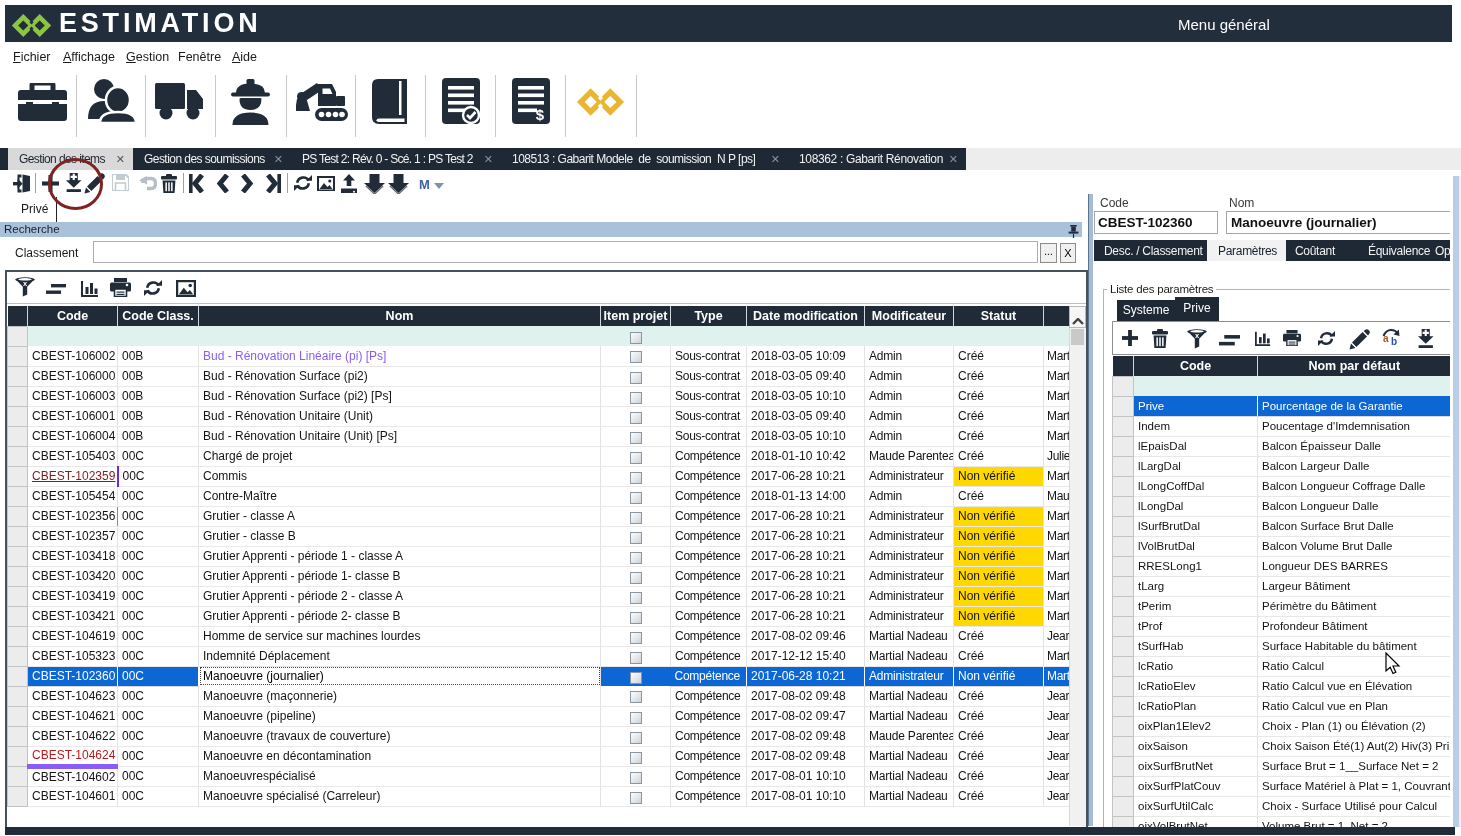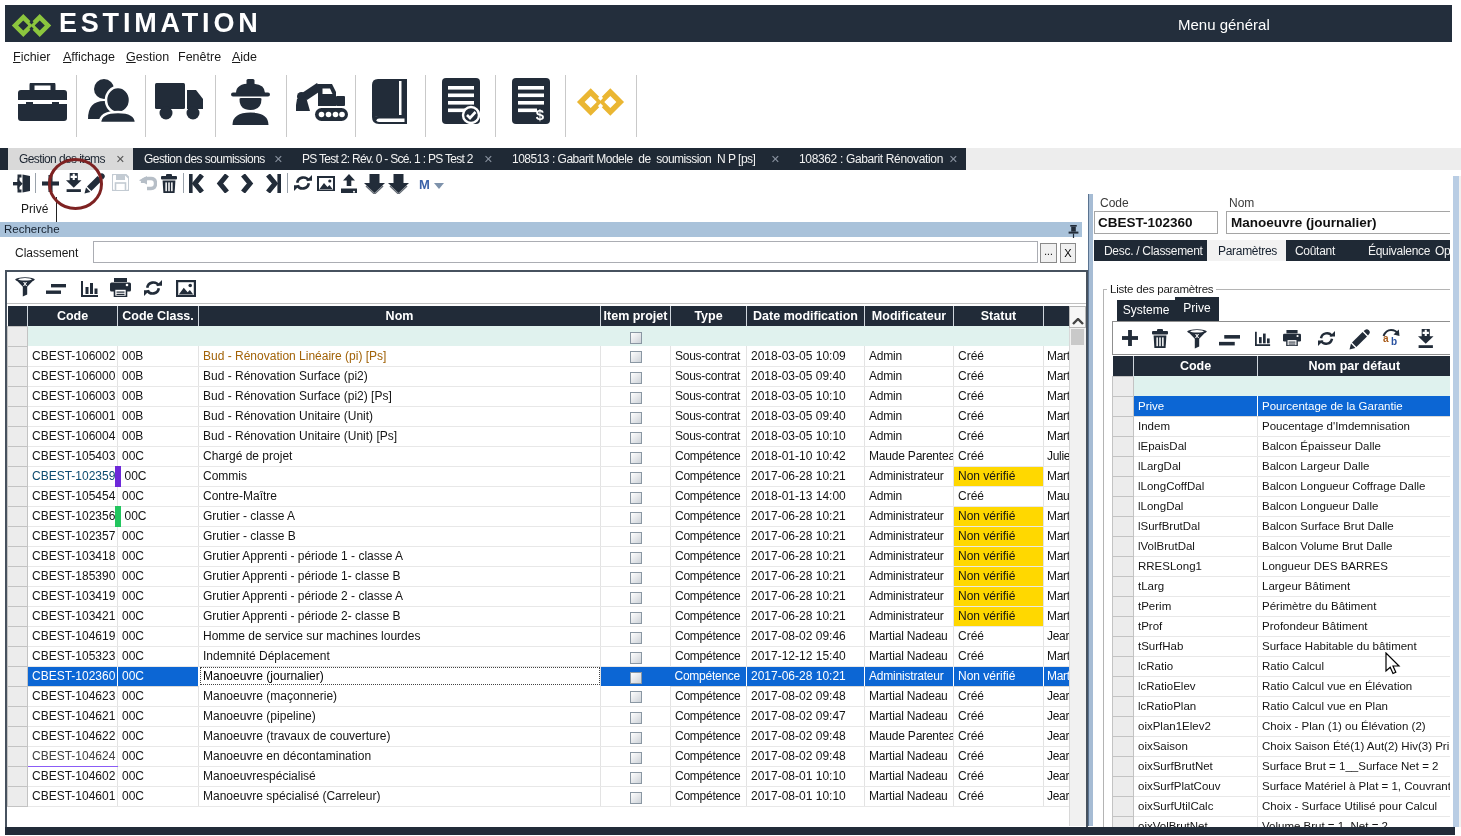--- a/index.html
+++ b/index.html
@@ -295,21 +295,21 @@
         <td></td>
         <td></td>
         <td></td>
         <td></td>
         <td></td>
       </tr>
       <tr style="height:20px">
         <td style="background:#ececec;border:1px solid #c3c3c3;"></td>
         <td style="border-bottom:1px solid #e8e8e8;border-right:1px solid #e3e3e3;color:#141414;">CBEST-106002</td>
         <td style="border-bottom:1px solid #e8e8e8;border-right:1px solid #e3e3e3;color:#141414;">00B</td>
-        <td style="border-bottom:1px solid #e8e8e8;border-right:1px solid #e3e3e3;color:#a16207;">Bud - Rénovation Linéaire (pi) [Ps]</td>
+        <td style="border-bottom:1px solid #e8e8e8;border-right:1px solid #e3e3e3;color:#8b5cf6;">Bud - Rénovation Linéaire (pi) [Ps]</td>
         <td style="padding:0;border-bottom:1px solid #e8e8e8;border-right:1px solid #e3e3e3;color:#141414;">
           <div style="width:12px;height:12px;border:1px solid #8a97a3;background:linear-gradient(135deg,#fefefe,#cdd2d8);margin:3px auto 0 auto"></div>
         </td>
         <td style="border-bottom:1px solid #e8e8e8;border-right:1px solid #e3e3e3;color:#141414;letter-spacing:-0.25px">Sous-contrat</td>
         <td style="border-bottom:1px solid #e8e8e8;border-right:1px solid #e3e3e3;color:#141414;">2018-03-05 10:09</td>
         <td style="border-bottom:1px solid #e8e8e8;border-right:1px solid #e3e3e3;color:#141414;letter-spacing:-0.2px">Admin</td>
         <td style="border-bottom:1px solid #e8e8e8;border-right:1px solid #e3e3e3;color:#141414;">Créé</td>
         <td style="border-bottom:1px solid #e8e8e8;border-right:1px solid #e3e3e3;color:#141414;padding-left:3px;letter-spacing:-0.3px">Mart</td>
       </tr>
       <tr style="height:20px">
@@ -377,21 +377,21 @@
           <div style="width:12px;height:12px;border:1px solid #8a97a3;background:linear-gradient(135deg,#fefefe,#cdd2d8);margin:3px auto 0 auto"></div>
         </td>
         <td style="border-bottom:1px solid #e8e8e8;border-right:1px solid #e3e3e3;color:#141414;letter-spacing:-0.25px">Compétence</td>
         <td style="border-bottom:1px solid #e8e8e8;border-right:1px solid #e3e3e3;color:#141414;">2018-01-10 10:42</td>
         <td style="border-bottom:1px solid #e8e8e8;border-right:1px solid #e3e3e3;color:#141414;letter-spacing:-0.2px">Maude Parenteau</td>
         <td style="border-bottom:1px solid #e8e8e8;border-right:1px solid #e3e3e3;color:#141414;">Créé</td>
         <td style="border-bottom:1px solid #e8e8e8;border-right:1px solid #e3e3e3;color:#141414;padding-left:3px;letter-spacing:-0.3px">Julie</td>
       </tr>
       <tr style="height:20px">
         <td style="background:#ececec;border:1px solid #c3c3c3;"></td>
-        <td style="border-bottom:1px solid #e8e8e8;border-right:6px solid #6d28d9;color:#0c4a6e;">CBEST-102359</td>
+        <td style="border-bottom:1px solid #e8e8e8;border-right:2px solid #6d28d9;color:#7f1d1d;text-decoration:underline;">CBEST-102359</td>
         <td style="border-bottom:1px solid #e8e8e8;border-right:1px solid #e3e3e3;color:#141414;">00C</td>
         <td style="border-bottom:1px solid #e8e8e8;border-right:1px solid #e3e3e3;color:#141414;">Commis</td>
         <td style="padding:0;border-bottom:1px solid #e8e8e8;border-right:1px solid #e3e3e3;color:#141414;">
           <div style="width:12px;height:12px;border:1px solid #8a97a3;background:linear-gradient(135deg,#fefefe,#cdd2d8);margin:3px auto 0 auto"></div>
         </td>
         <td style="border-bottom:1px solid #e8e8e8;border-right:1px solid #e3e3e3;color:#141414;letter-spacing:-0.25px">Compétence</td>
         <td style="border-bottom:1px solid #e8e8e8;border-right:1px solid #e3e3e3;color:#141414;">2017-06-28 10:21</td>
         <td style="border-bottom:1px solid #e8e8e8;border-right:1px solid #e3e3e3;color:#141414;letter-spacing:-0.2px">Administrateur</td>
         <td style="border-bottom:1px solid #e8e8e8;border-right:1px solid #e3e3e3;color:#141414;background:#ffd800;">Non vérifié</td>
         <td style="border-bottom:1px solid #e8e8e8;border-right:1px solid #e3e3e3;color:#141414;padding-left:3px;letter-spacing:-0.3px">Mart</td>
@@ -405,21 +405,21 @@
           <div style="width:12px;height:12px;border:1px solid #8a97a3;background:linear-gradient(135deg,#fefefe,#cdd2d8);margin:3px auto 0 auto"></div>
         </td>
         <td style="border-bottom:1px solid #e8e8e8;border-right:1px solid #e3e3e3;color:#141414;letter-spacing:-0.25px">Compétence</td>
         <td style="border-bottom:1px solid #e8e8e8;border-right:1px solid #e3e3e3;color:#141414;">2018-01-13 14:00</td>
         <td style="border-bottom:1px solid #e8e8e8;border-right:1px solid #e3e3e3;color:#141414;letter-spacing:-0.2px">Admin</td>
         <td style="border-bottom:1px solid #e8e8e8;border-right:1px solid #e3e3e3;color:#141414;">Créé</td>
         <td style="border-bottom:1px solid #e8e8e8;border-right:1px solid #e3e3e3;color:#141414;padding-left:3px;letter-spacing:-0.3px">Mau</td>
       </tr>
       <tr style="height:20px">
         <td style="background:#ececec;border:1px solid #c3c3c3;"></td>
-        <td style="border-bottom:1px solid #e8e8e8;border-right:6px solid #22c55e;color:#141414;">CBEST-102356</td>
+        <td style="border-bottom:1px solid #e8e8e8;border-right:1px solid #22c55e;color:#141414;">CBEST-102356</td>
         <td style="border-bottom:1px solid #e8e8e8;border-right:1px solid #e3e3e3;color:#141414;">00C</td>
         <td style="border-bottom:1px solid #e8e8e8;border-right:1px solid #e3e3e3;color:#141414;">Grutier  - classe A</td>
         <td style="padding:0;border-bottom:1px solid #e8e8e8;border-right:1px solid #e3e3e3;color:#141414;">
           <div style="width:12px;height:12px;border:1px solid #8a97a3;background:linear-gradient(135deg,#fefefe,#cdd2d8);margin:3px auto 0 auto"></div>
         </td>
         <td style="border-bottom:1px solid #e8e8e8;border-right:1px solid #e3e3e3;color:#141414;letter-spacing:-0.25px">Compétence</td>
         <td style="border-bottom:1px solid #e8e8e8;border-right:1px solid #e3e3e3;color:#141414;">2017-06-28 10:21</td>
         <td style="border-bottom:1px solid #e8e8e8;border-right:1px solid #e3e3e3;color:#141414;letter-spacing:-0.2px">Administrateur</td>
         <td style="border-bottom:1px solid #e8e8e8;border-right:1px solid #e3e3e3;color:#141414;background:#ffd800;">Non vérifié</td>
         <td style="border-bottom:1px solid #e8e8e8;border-right:1px solid #e3e3e3;color:#141414;padding-left:3px;letter-spacing:-0.3px">Mart</td>
@@ -447,21 +447,21 @@
           <div style="width:12px;height:12px;border:1px solid #8a97a3;background:linear-gradient(135deg,#fefefe,#cdd2d8);margin:3px auto 0 auto"></div>
         </td>
         <td style="border-bottom:1px solid #e8e8e8;border-right:1px solid #e3e3e3;color:#141414;letter-spacing:-0.25px">Compétence</td>
         <td style="border-bottom:1px solid #e8e8e8;border-right:1px solid #e3e3e3;color:#141414;">2017-06-28 10:21</td>
         <td style="border-bottom:1px solid #e8e8e8;border-right:1px solid #e3e3e3;color:#141414;letter-spacing:-0.2px">Administrateur</td>
         <td style="border-bottom:1px solid #e8e8e8;border-right:1px solid #e3e3e3;color:#141414;background:#ffd800;">Non vérifié</td>
         <td style="border-bottom:1px solid #e8e8e8;border-right:1px solid #e3e3e3;color:#141414;padding-left:3px;letter-spacing:-0.3px">Mart</td>
       </tr>
       <tr style="height:20px">
         <td style="background:#ececec;border:1px solid #c3c3c3;"></td>
-        <td style="border-bottom:1px solid #e8e8e8;border-right:1px solid #e3e3e3;color:#141414;">CBEST-185390</td>
+        <td style="border-bottom:1px solid #e8e8e8;border-right:1px solid #e3e3e3;color:#141414;">CBEST-103420</td>
         <td style="border-bottom:1px solid #e8e8e8;border-right:1px solid #e3e3e3;color:#141414;">00C</td>
         <td style="border-bottom:1px solid #e8e8e8;border-right:1px solid #e3e3e3;color:#141414;">Grutier Apprenti - période 1- classe B</td>
         <td style="padding:0;border-bottom:1px solid #e8e8e8;border-right:1px solid #e3e3e3;color:#141414;">
           <div style="width:12px;height:12px;border:1px solid #8a97a3;background:linear-gradient(135deg,#fefefe,#cdd2d8);margin:3px auto 0 auto"></div>
         </td>
         <td style="border-bottom:1px solid #e8e8e8;border-right:1px solid #e3e3e3;color:#141414;letter-spacing:-0.25px">Compétence</td>
         <td style="border-bottom:1px solid #e8e8e8;border-right:1px solid #e3e3e3;color:#141414;">2017-06-28 10:21</td>
         <td style="border-bottom:1px solid #e8e8e8;border-right:1px solid #e3e3e3;color:#141414;letter-spacing:-0.2px">Administrateur</td>
         <td style="border-bottom:1px solid #e8e8e8;border-right:1px solid #e3e3e3;color:#141414;background:#ffd800;">Non vérifié</td>
         <td style="border-bottom:1px solid #e8e8e8;border-right:1px solid #e3e3e3;color:#141414;padding-left:3px;letter-spacing:-0.3px">Mart</td>
@@ -573,21 +573,21 @@
           <div style="width:12px;height:12px;border:1px solid #8a97a3;background:linear-gradient(135deg,#fefefe,#cdd2d8);margin:3px auto 0 auto"></div>
         </td>
         <td style="border-bottom:1px solid #e8e8e8;border-right:1px solid #e3e3e3;color:#141414;letter-spacing:-0.25px">Compétence</td>
         <td style="border-bottom:1px solid #e8e8e8;border-right:1px solid #e3e3e3;color:#141414;">2017-08-02 09:48</td>
         <td style="border-bottom:1px solid #e8e8e8;border-right:1px solid #e3e3e3;color:#141414;letter-spacing:-0.2px">Maude Parenteau</td>
         <td style="border-bottom:1px solid #e8e8e8;border-right:1px solid #e3e3e3;color:#141414;">Créé</td>
         <td style="border-bottom:1px solid #e8e8e8;border-right:1px solid #e3e3e3;color:#141414;padding-left:3px;letter-spacing:-0.3px">Jear</td>
       </tr>
       <tr style="height:20px">
         <td style="background:#ececec;border:1px solid #c3c3c3;"></td>
-        <td style="border-bottom:1px solid #8b5cf6;border-right:1px solid #e3e3e3;color:#404040;">CBEST-104624</td>
+        <td style="border-bottom:5px solid #8b5cf6;border-right:1px solid #e3e3e3;color:#b91c1c;">CBEST-104624</td>
         <td style="border-bottom:1px solid #e8e8e8;border-right:1px solid #e3e3e3;color:#141414;">00C</td>
         <td style="border-bottom:1px solid #e8e8e8;border-right:1px solid #e3e3e3;color:#141414;">Manoeuvre en décontamination</td>
         <td style="padding:0;border-bottom:1px solid #e8e8e8;border-right:1px solid #e3e3e3;color:#141414;">
           <div style="width:12px;height:12px;border:1px solid #8a97a3;background:linear-gradient(135deg,#fefefe,#cdd2d8);margin:3px auto 0 auto"></div>
         </td>
         <td style="border-bottom:1px solid #e8e8e8;border-right:1px solid #e3e3e3;color:#141414;letter-spacing:-0.25px">Compétence</td>
         <td style="border-bottom:1px solid #e8e8e8;border-right:1px solid #e3e3e3;color:#141414;">2017-08-02 09:48</td>
         <td style="border-bottom:1px solid #e8e8e8;border-right:1px solid #e3e3e3;color:#141414;letter-spacing:-0.2px">Martial Nadeau</td>
         <td style="border-bottom:1px solid #e8e8e8;border-right:1px solid #e3e3e3;color:#141414;">Créé</td>
         <td style="border-bottom:1px solid #e8e8e8;border-right:1px solid #e3e3e3;color:#141414;padding-left:3px;letter-spacing:-0.3px">Jear</td>

